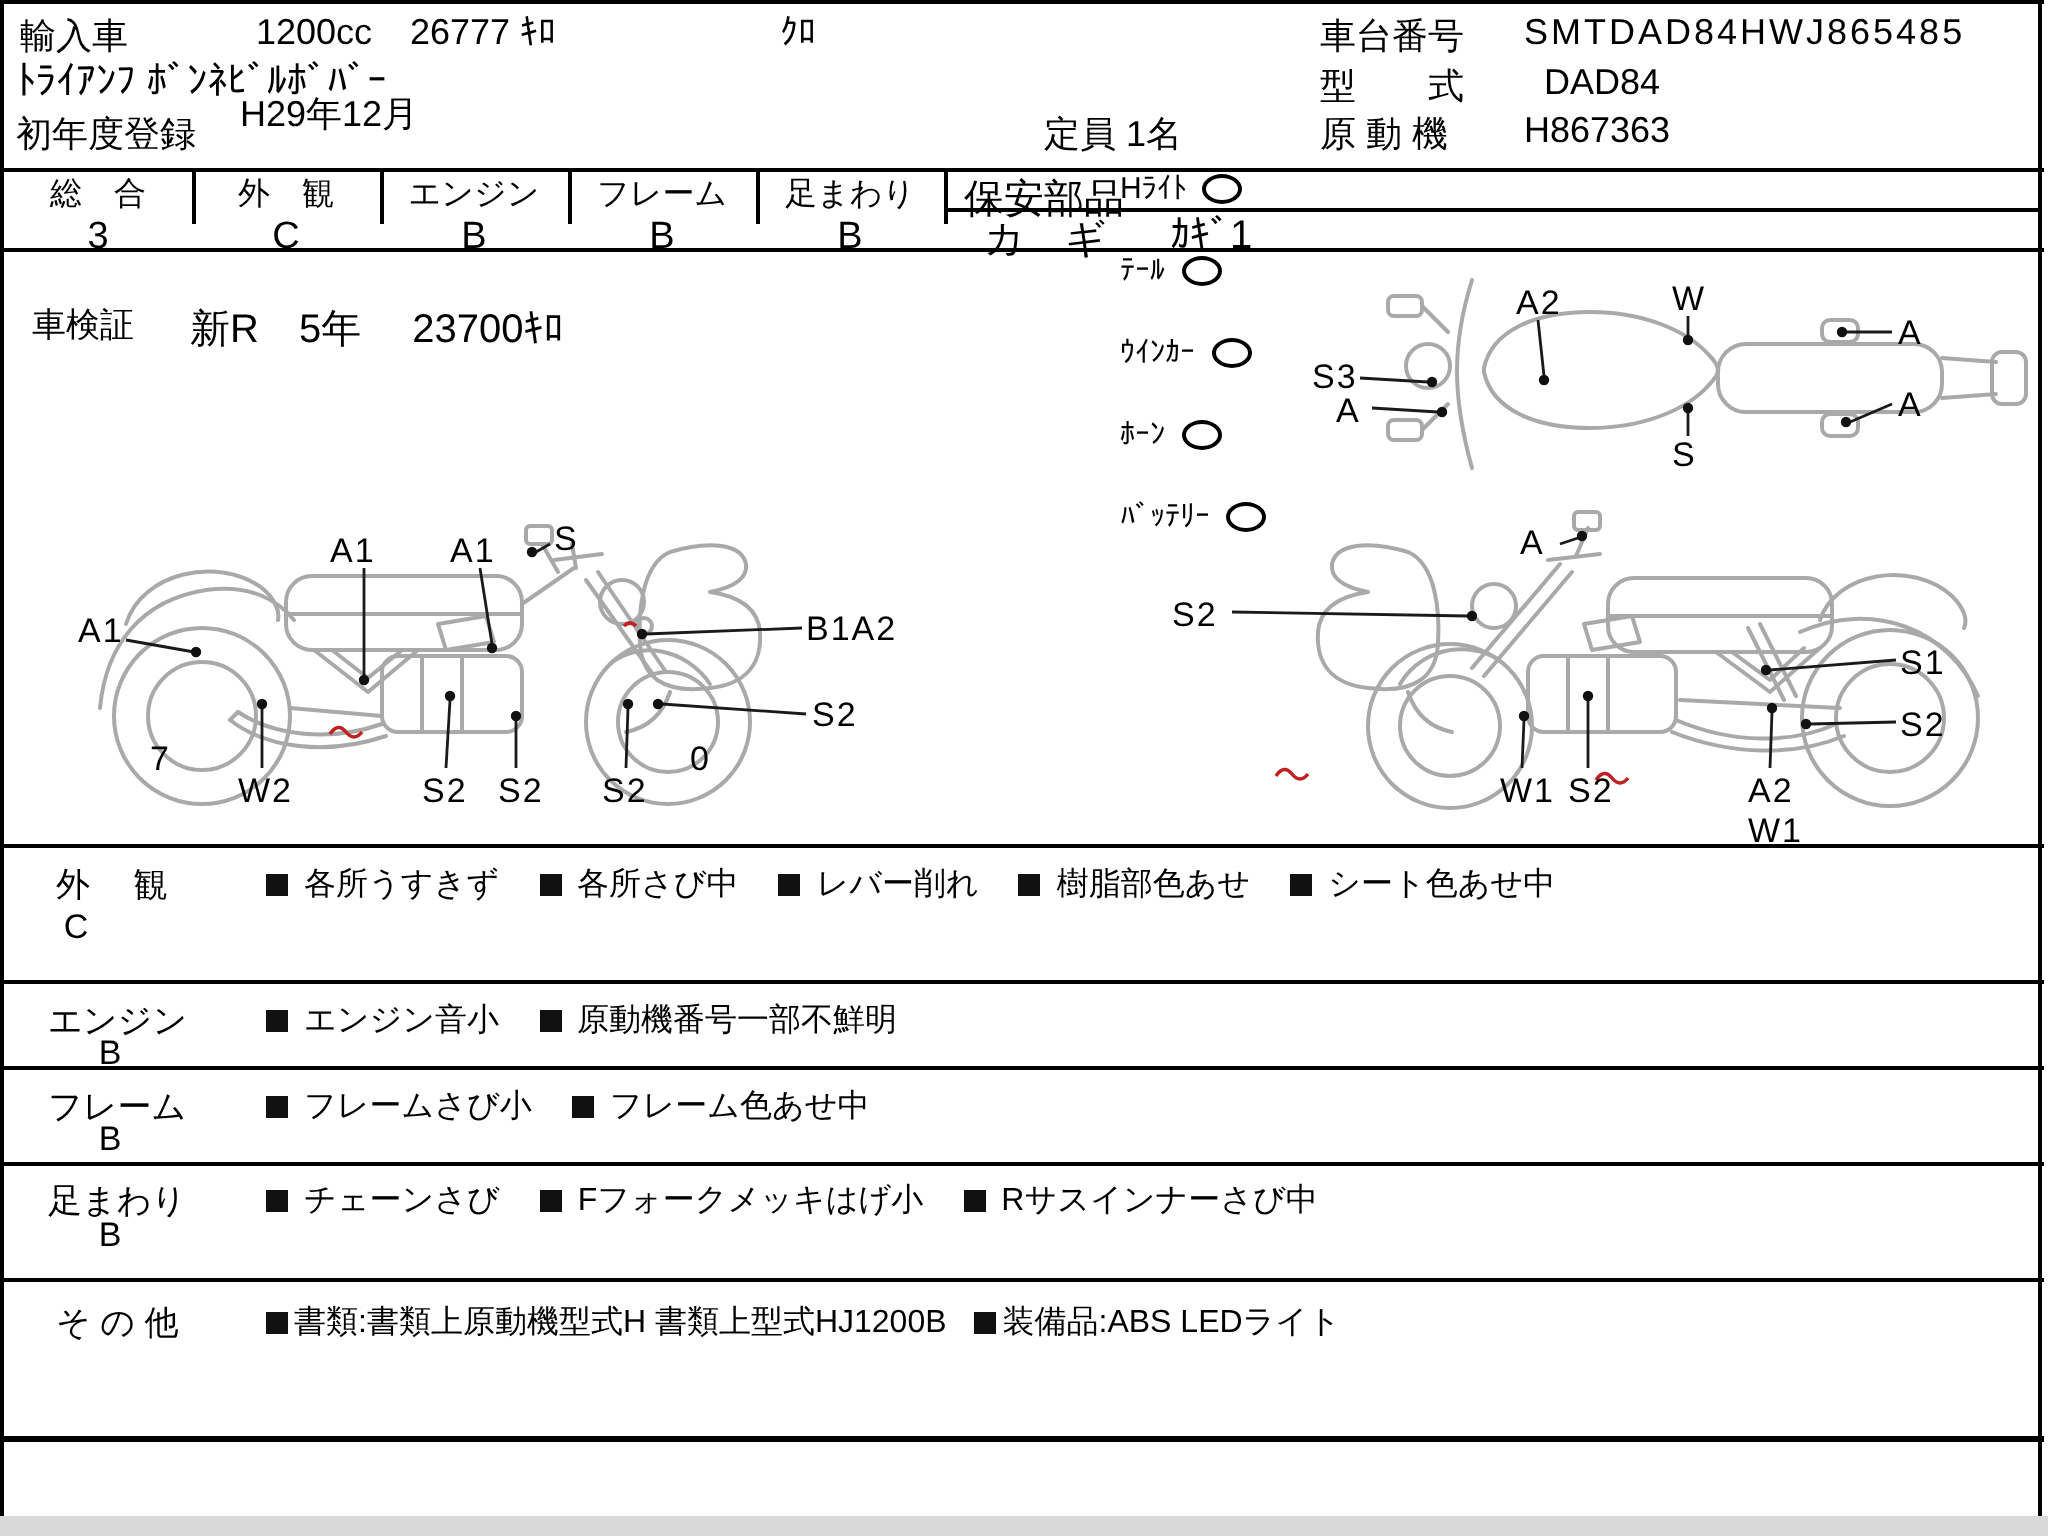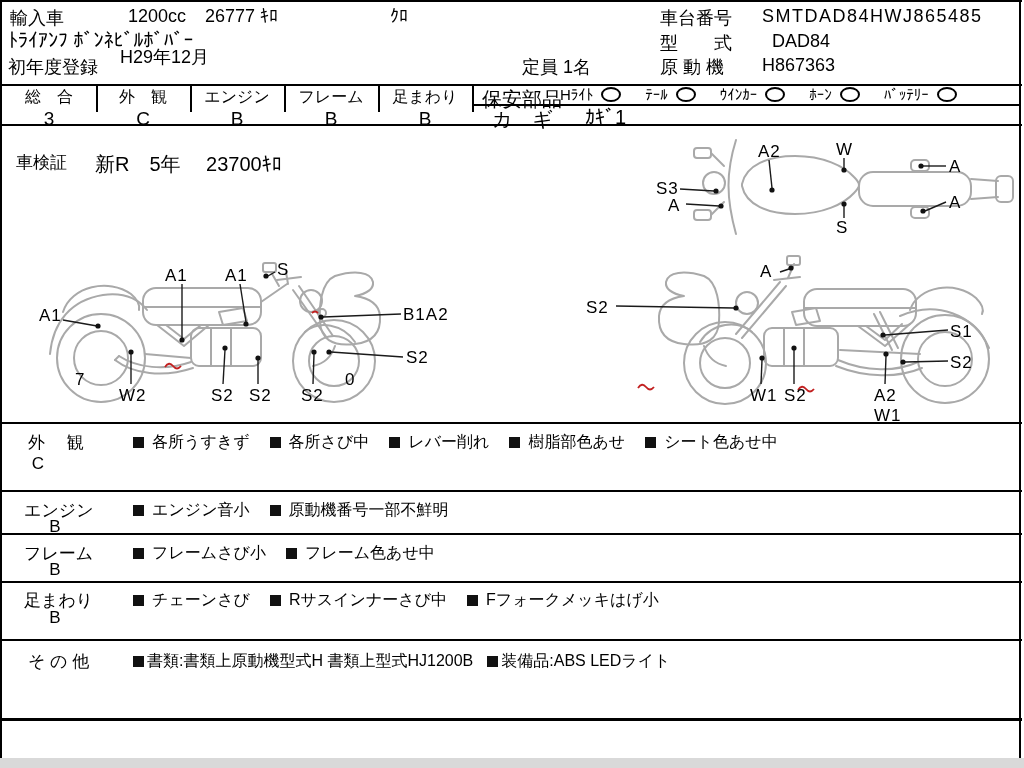--- a/index.html
+++ b/index.html
@@ -7,21 +7,21 @@
          font-family:"Liberation Sans","DejaVu Sans",sans-serif;color:#000;}
   .abs{position:absolute;}
   .hline{position:absolute;background:#000;height:2px;}
   .vline{position:absolute;background:#000;width:2px;}
   .t18{font-size:18px;white-space:pre;}
   .t20{font-size:20px;white-space:pre;text-align:center;}
   .t16{font-size:20px;white-space:pre;}
   .gcell{position:absolute;top:86px;height:26px;border-right:2px solid #000;text-align:center;}
   .glabel{font-size:16px;margin-top:1px;white-space:pre;}
   .gvalue{font-size:19px;margin-top:0;}
-  .sp-row{position:absolute;display:flex;align-items:flex-start;}
+  .sp-row{position:absolute;display:flex;align-items:flex-start;flex-direction:column;}
   .sp-item{display:flex;align-items:center;gap:8px;font-size:15px;white-space:pre;}
   .circ{display:inline-block;width:16px;height:11px;border:2.5px solid #000;border-radius:50%;}
   .cond-label{position:absolute;font-size:17px;white-space:pre;}
   .cond-grade{position:absolute;font-size:17px;text-align:center;width:60px;}
   .items{position:absolute;display:flex;gap:20px;align-items:center;}
   .item{display:flex;align-items:center;font-size:16px;white-space:pre;justify-content:center;}
   .sq{display:inline-block;width:11px;height:11px;background:#111;margin-right:8px;}
   .tight .sq{margin-right:3px;}
   .tight{gap:14px;}
   .marker{position:absolute;font-size:17px;font-weight:500;color:#000;white-space:pre;letter-spacing:1px;}
@@ -309,22 +309,22 @@
   <span class="cond-grade" style="left:25px;top:560px;">B</span>
   <div class="items" style="left:133px;top:543px;">
     <span class="item"><i class="sq"></i><span>フレームさび小</span></span>
     <span class="item"><i class="sq"></i><span>フレーム色あせ中</span></span>
   </div>
 
   <span class="cond-label" style="left:24px;top:589px;">足まわり</span>
   <span class="cond-grade" style="left:25px;top:608px;">B</span>
   <div class="items" style="left:133px;top:590px;">
     <span class="item"><i class="sq"></i><span>チェーンさび</span></span>
+    <span class="item"><i class="sq"></i><span>Fフォークメッキはげ小</span></span>
     <span class="item"><i class="sq"></i><span>Rサスインナーさび中</span></span>
-    <span class="item"><i class="sq"></i><span>Fフォークメッキはげ小</span></span>
   </div>
 
   <span class="cond-label" style="left:28px;top:650px;">そ の 他</span>
   <div class="items tight" style="left:133px;top:651px;">
     <span class="item"><i class="sq"></i><span>書類:書類上原動機型式H 書類上型式HJ1200B</span></span>
     <span class="item"><i class="sq"></i><span>装備品:ABS LEDライト</span></span>
   </div>
 
   <div class="strip" style="top:758px;height:10px;"></div>
 

